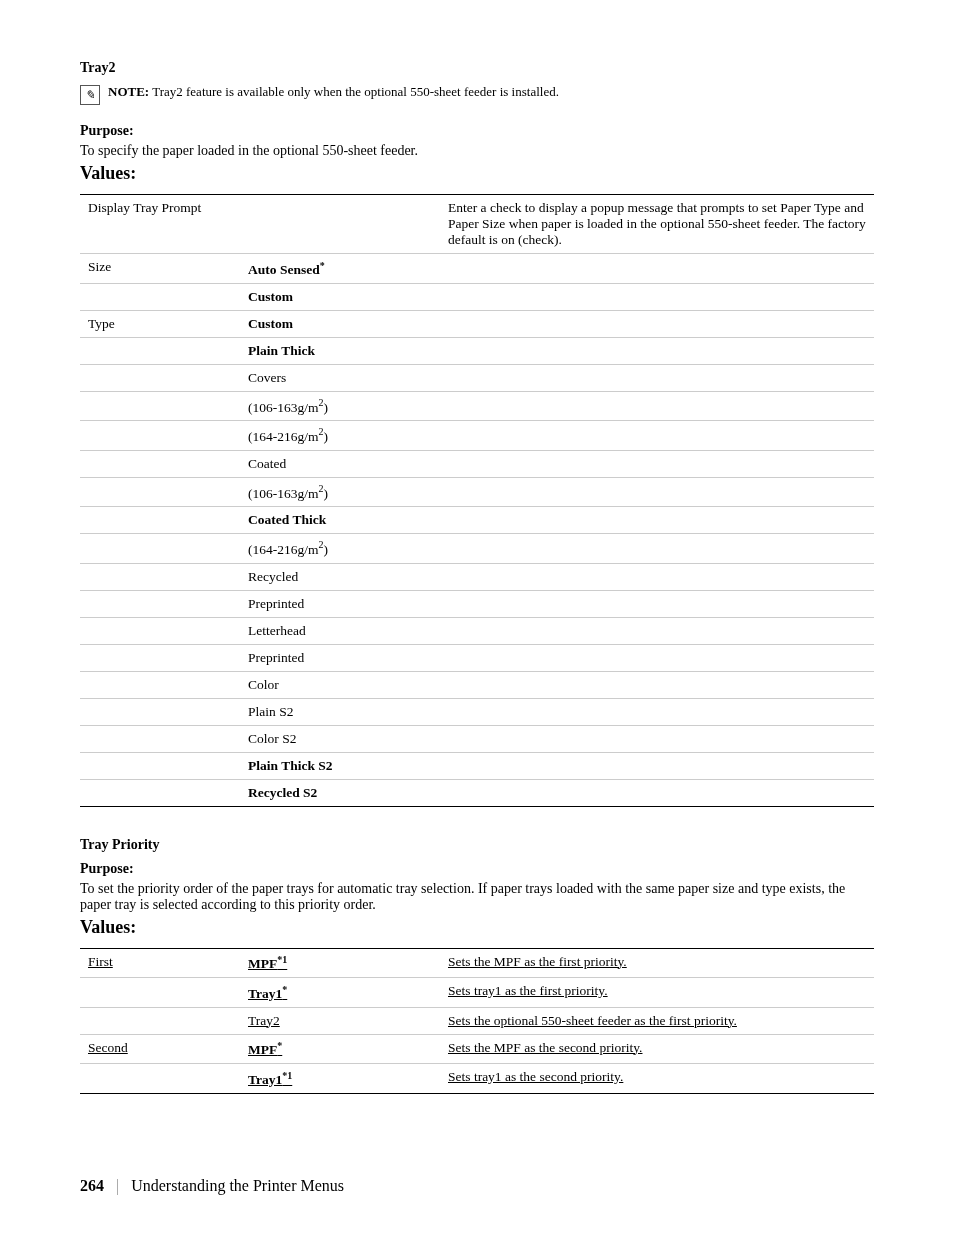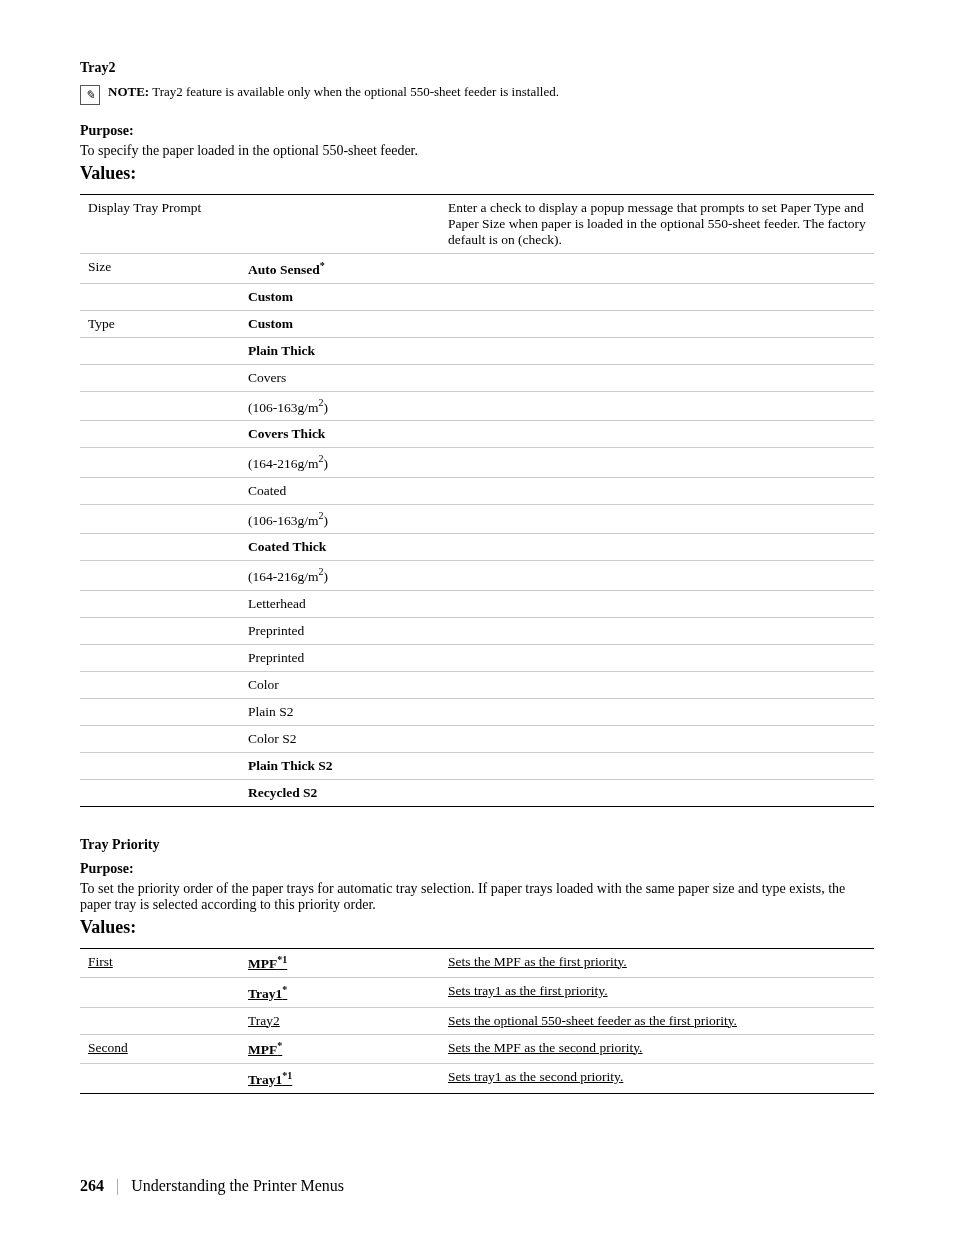--- a/index.html
+++ b/index.html
@@ -177,25 +177,20 @@
           <td class="col-value">Covers</td>
           <td class="col-desc"></td>
         </tr>
         <tr>
           <td class="col-label"></td>
           <td class="col-value">(106-163g/m<sup>2</sup>)</td>
           <td class="col-desc"></td>
         </tr>
         <tr>
           <td class="col-label"></td>
-          <td class="col-value"><strong>Covers Thick</strong></td>
-          <td class="col-desc"></td>
-        </tr>
-        <tr>
-          <td class="col-label"></td>
           <td class="col-value">(164-216g/m<sup>2</sup>)</td>
           <td class="col-desc"></td>
         </tr>
         <tr>
           <td class="col-label"></td>
           <td class="col-value">Coated</td>
           <td class="col-desc"></td>
         </tr>
         <tr>
           <td class="col-label"></td>
@@ -207,26 +202,31 @@
           <td class="col-value"><strong>Coated Thick</strong></td>
           <td class="col-desc"></td>
         </tr>
         <tr>
           <td class="col-label"></td>
           <td class="col-value">(164-216g/m<sup>2</sup>)</td>
           <td class="col-desc"></td>
         </tr>
         <tr>
           <td class="col-label"></td>
+          <td class="col-value">Recycled</td>
+          <td class="col-desc"></td>
+        </tr>
+        <tr>
+          <td class="col-label"></td>
+          <td class="col-value">Preprinted</td>
+          <td class="col-desc"></td>
+        </tr>
+        <tr>
+          <td class="col-label"></td>
           <td class="col-value">Letterhead</td>
-          <td class="col-desc"></td>
-        </tr>
-        <tr>
-          <td class="col-label"></td>
-          <td class="col-value">Preprinted</td>
           <td class="col-desc"></td>
         </tr>
         <tr>
           <td class="col-label"></td>
           <td class="col-value">Preprinted</td>
           <td class="col-desc"></td>
         </tr>
         <tr>
           <td class="col-label"></td>
           <td class="col-value">Color</td>

